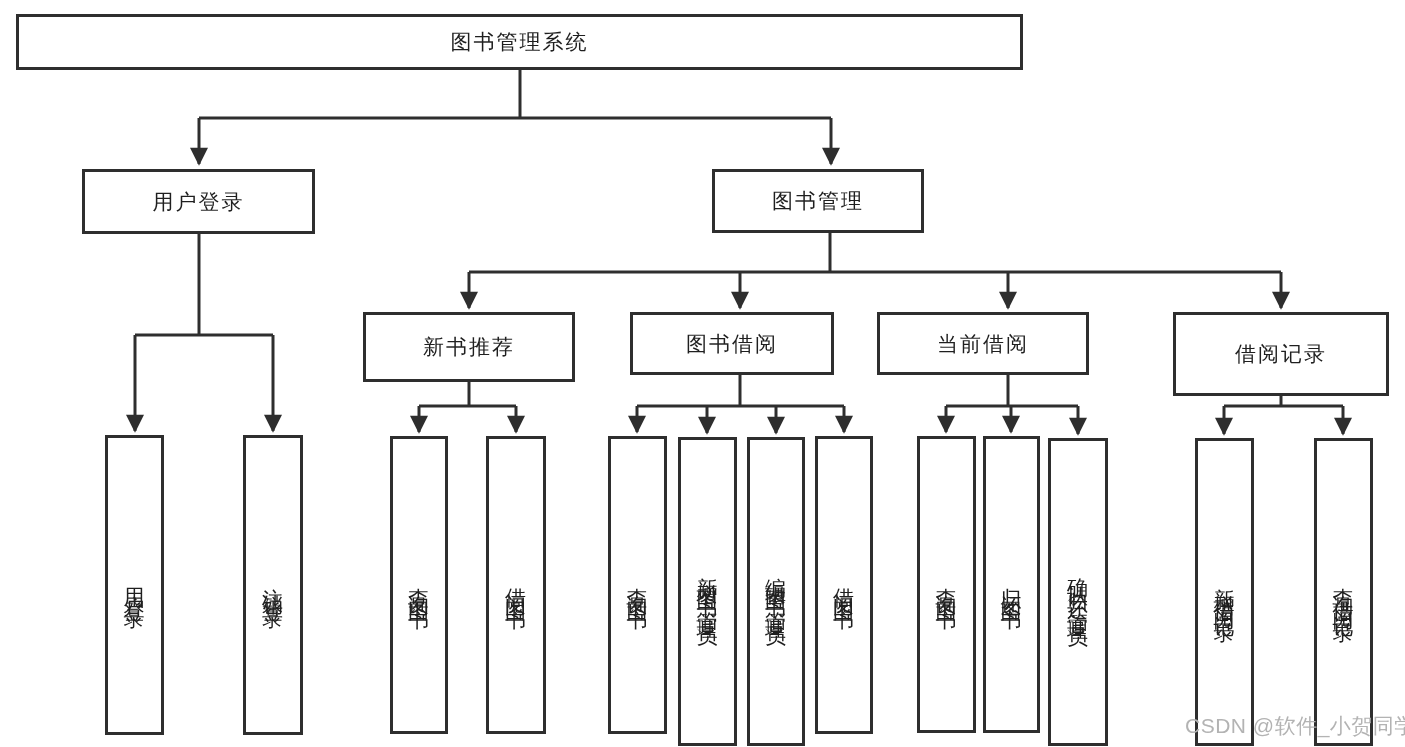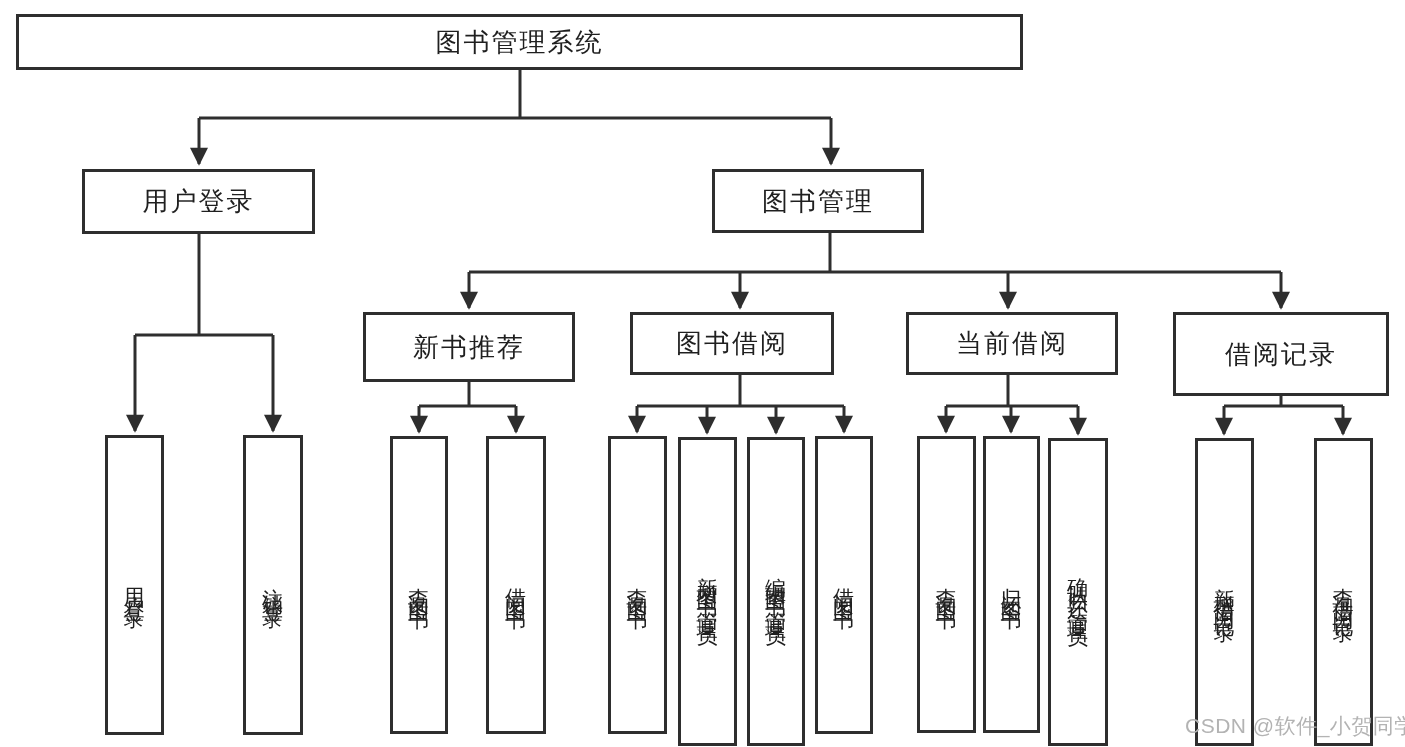--- a/index.html
+++ b/index.html
@@ -28,21 +28,21 @@
     box-sizing: border-box;
     border: 3px solid #2e2e2e;
     background: #ffffff;
     display: flex;
     align-items: center;
     justify-content: center;
     color: #1f1f1f;
     z-index: 2;
   }
   .node.h span {
-    font-size: 26px;
+    font-size: 21px;
     letter-spacing: 2px;
     white-space: nowrap;
     text-align: right;
   }
   .node.v span {
     writing-mode: vertical-rl;
     text-orientation: mixed;
     font-size: 21px;
     letter-spacing: 7px;
     line-height: 1;
@@ -136,21 +136,21 @@
   <div class="node h" style="left:712px;top:169px;width:212px;height:64px">
     <span>图书管理</span>
   </div>
 
   <div class="node h" style="left:363px;top:312px;width:212px;height:70px">
     <span>新书推荐</span>
   </div>
   <div class="node h" style="left:630px;top:312px;width:204px;height:63px">
     <span>图书借阅</span>
   </div>
-  <div class="node h" style="left:906px;top:312px;width:212px;height:63px">
+  <div class="node h" style="left:877px;top:312px;width:212px;height:63px">
     <span>当前借阅</span>
   </div>
   <div class="node h" style="left:1173px;top:312px;width:216px;height:84px">
     <span>借阅记录</span>
   </div>
 
   <div class="node v" style="left:105px;top:435px;width:59px;height:300px">
     <span>用户登录</span>
   </div>
   <div class="node v" style="left:243px;top:435px;width:60px;height:300px">

